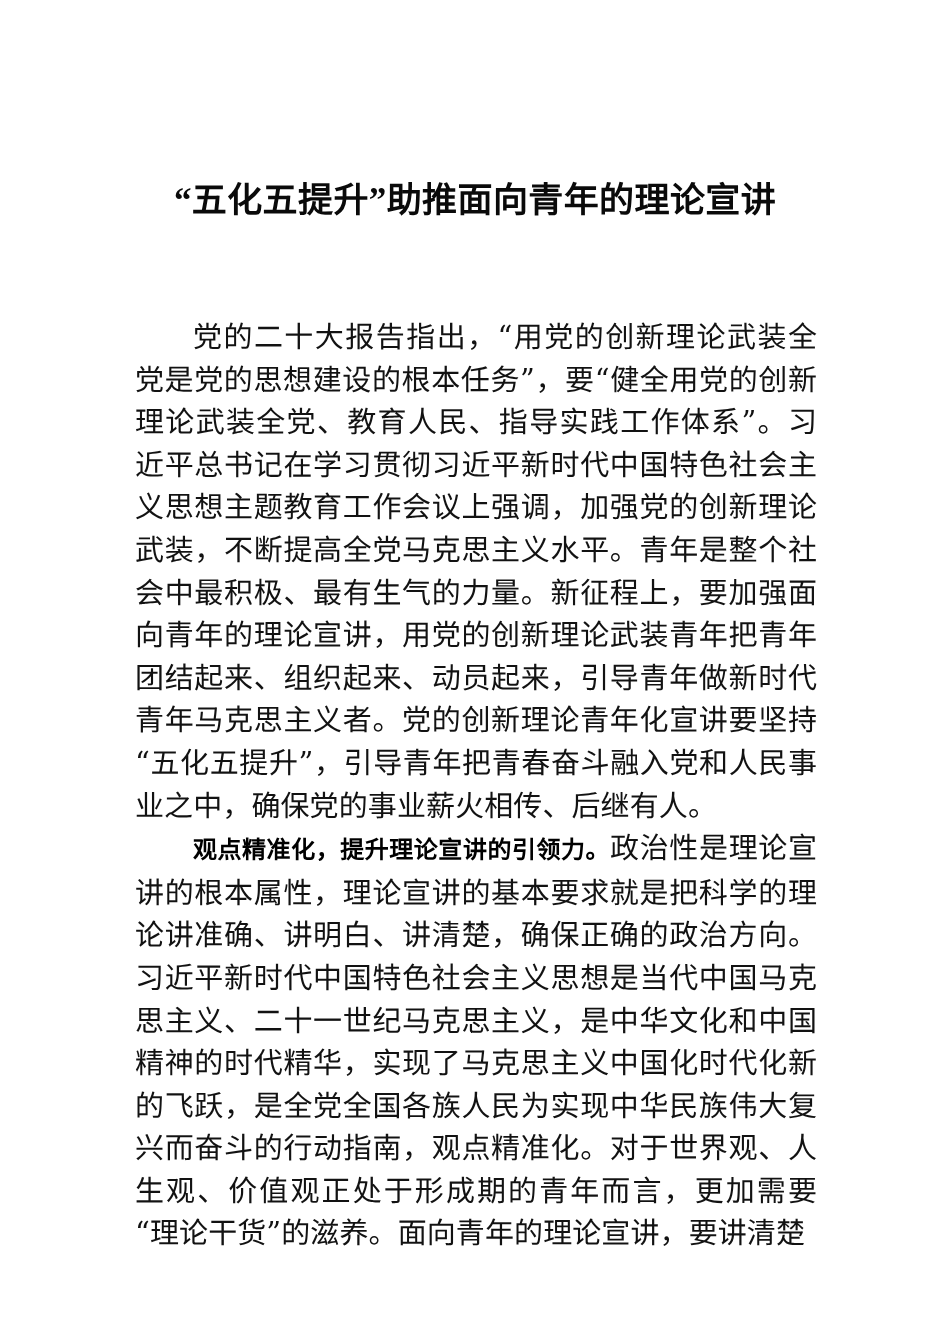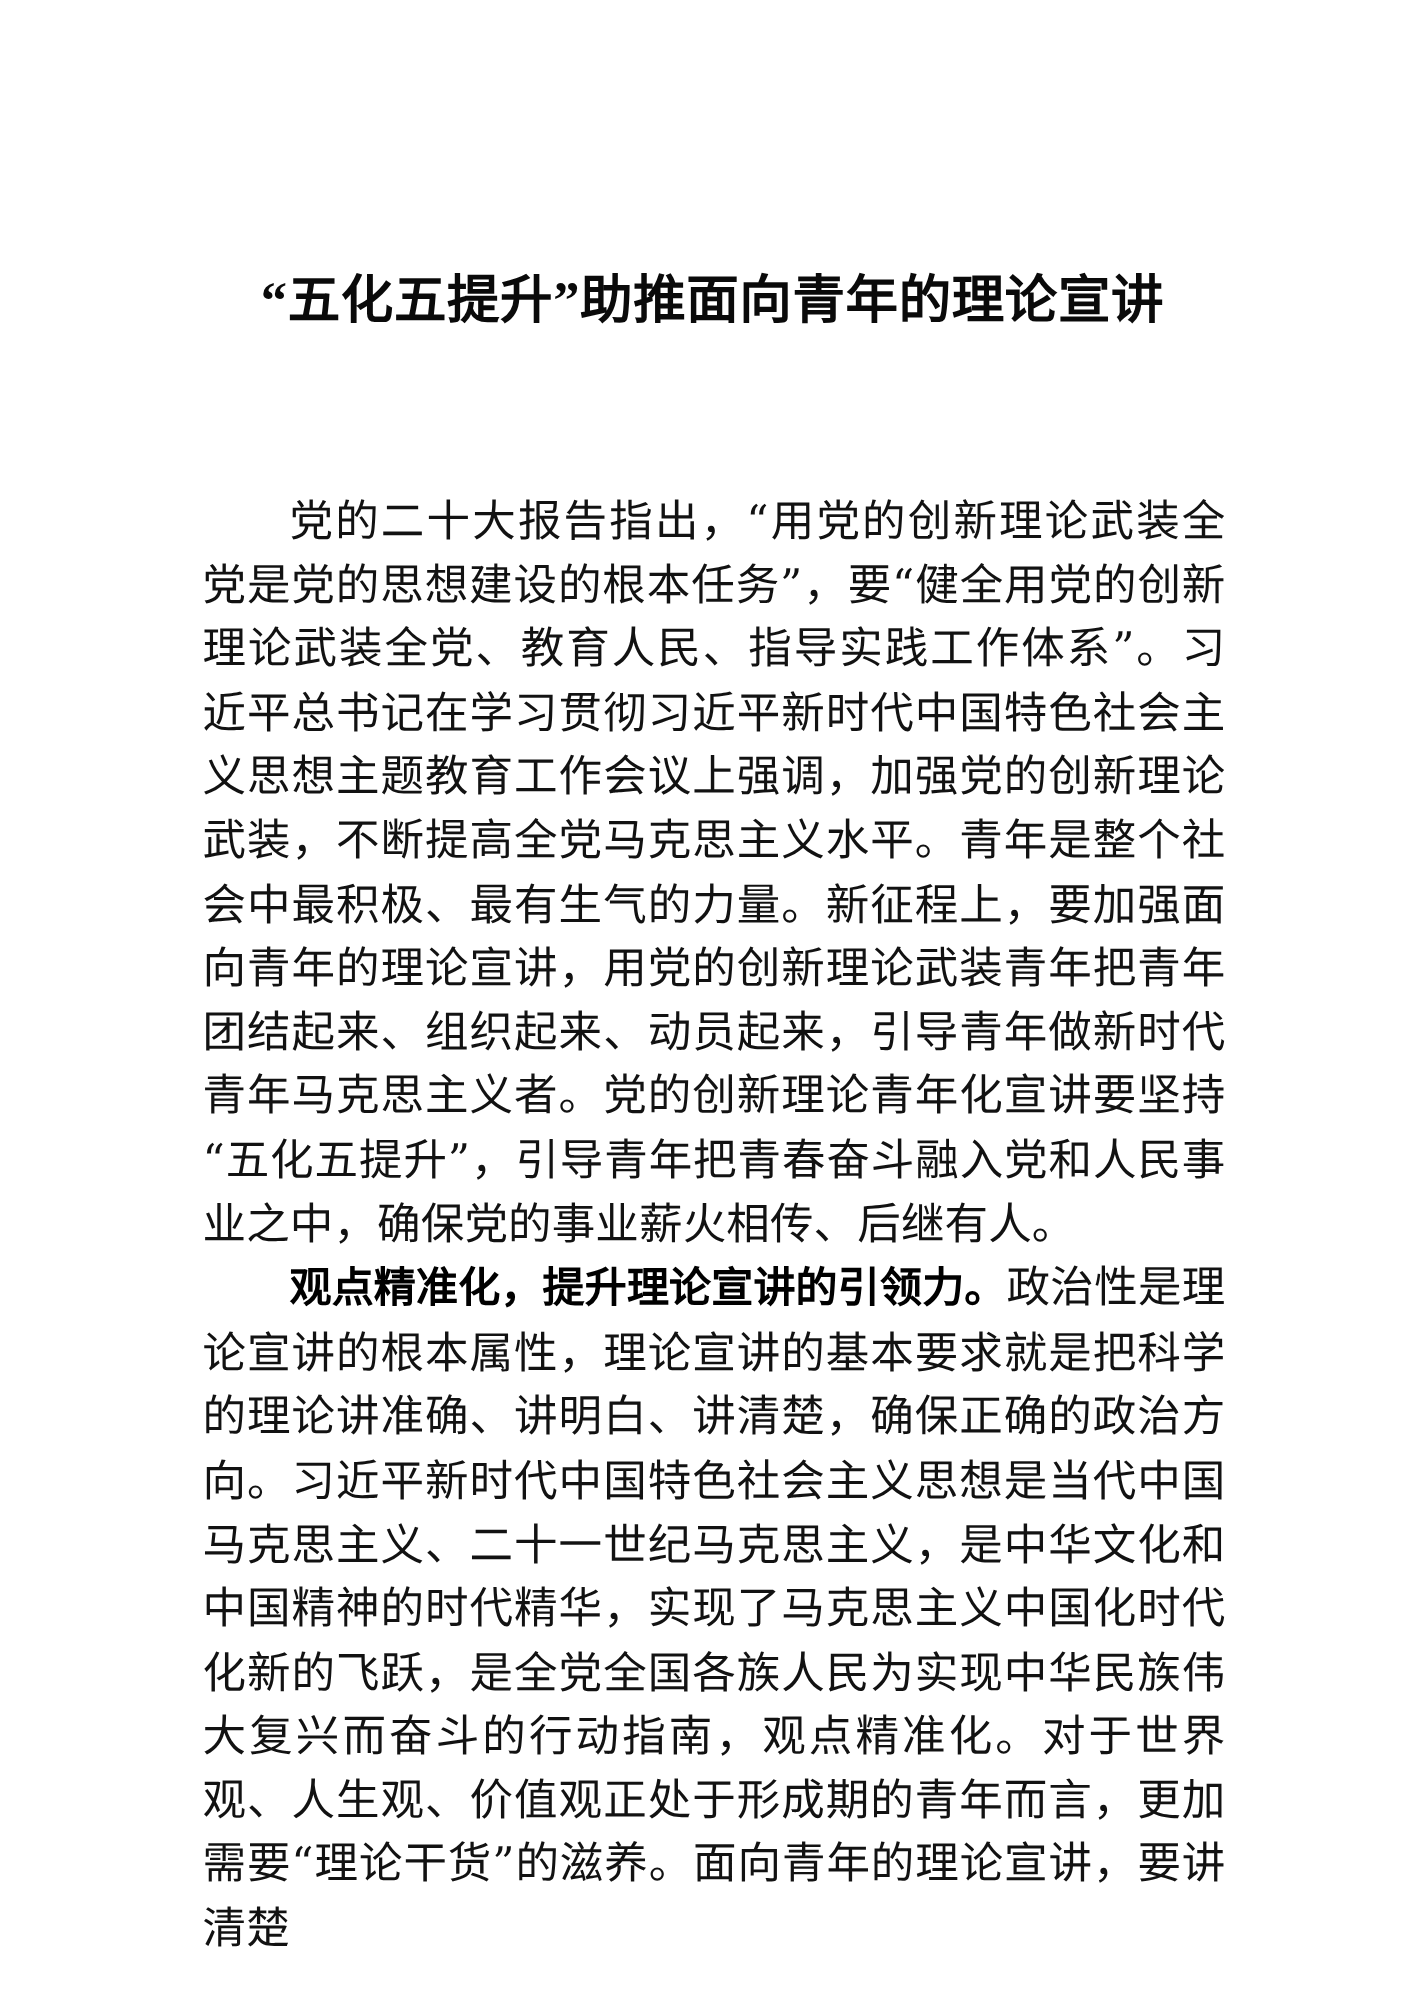--- a/index.html
+++ b/index.html
@@ -39,21 +39,21 @@
   }
   .doc-title .title-line {
     display: block;
     white-space: nowrap;
   }
 
   
   .body-block {
     position: absolute;
     left: 135px;
-    top: 326px;
+    top: 316px;
     width: 682px;
   }
 
   .para {
     font-family: "DejaVu Serif", "Liberation Serif", serif;
     font-size: 29px;
     line-height: 42.6px;
     text-align: justify;
     text-justify: inter-character;
     text-indent: 58px;
@@ -62,21 +62,21 @@
     word-break: break-all;
     letter-spacing: 0.1px;
   }
   .para + .para {
     margin-top: 0;
   }
 
   .run-bold {
     font-family: Liberation Sans, sans-serif;
     font-weight: 700;
-    font-size: 28px;
+    font-size: 24px;
     letter-spacing: 0;
     color: #000000;
   }
 </style>
 </head>
 <body>
 
 <div class="page">
 
   <h1 class="doc-title">

